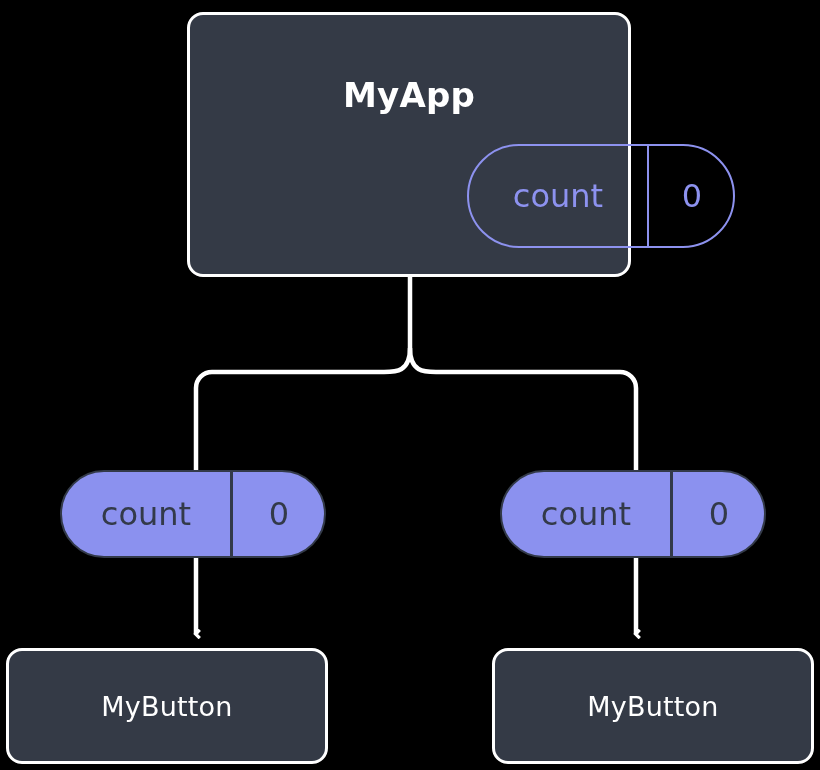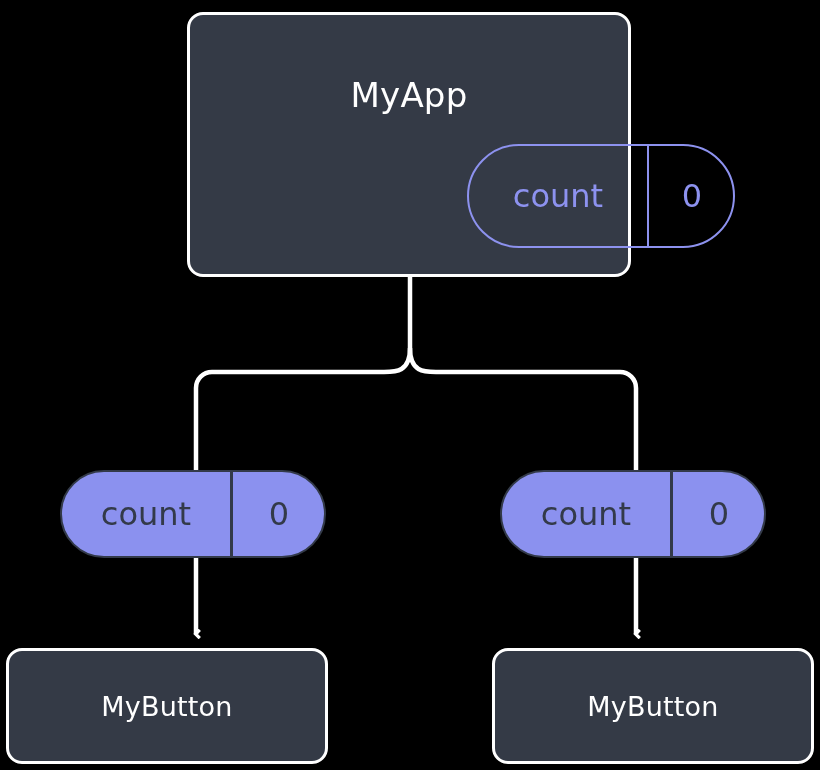--- a/index.html
+++ b/index.html
@@ -38,20 +38,21 @@
     width: 444px;
     height: 265px;
     display: block;
   }
   #app-title {
     position: absolute;
     left: 0;
     top: 60px;
     width: 100%;
     text-align: center;
+    font-weight: bold;
   }
   
   .pill {
     position: absolute;
     box-sizing: border-box;
     display: flex;
     align-items: stretch;
     border-radius: 999px;
     overflow: hidden;
     justify-content: space-between;

